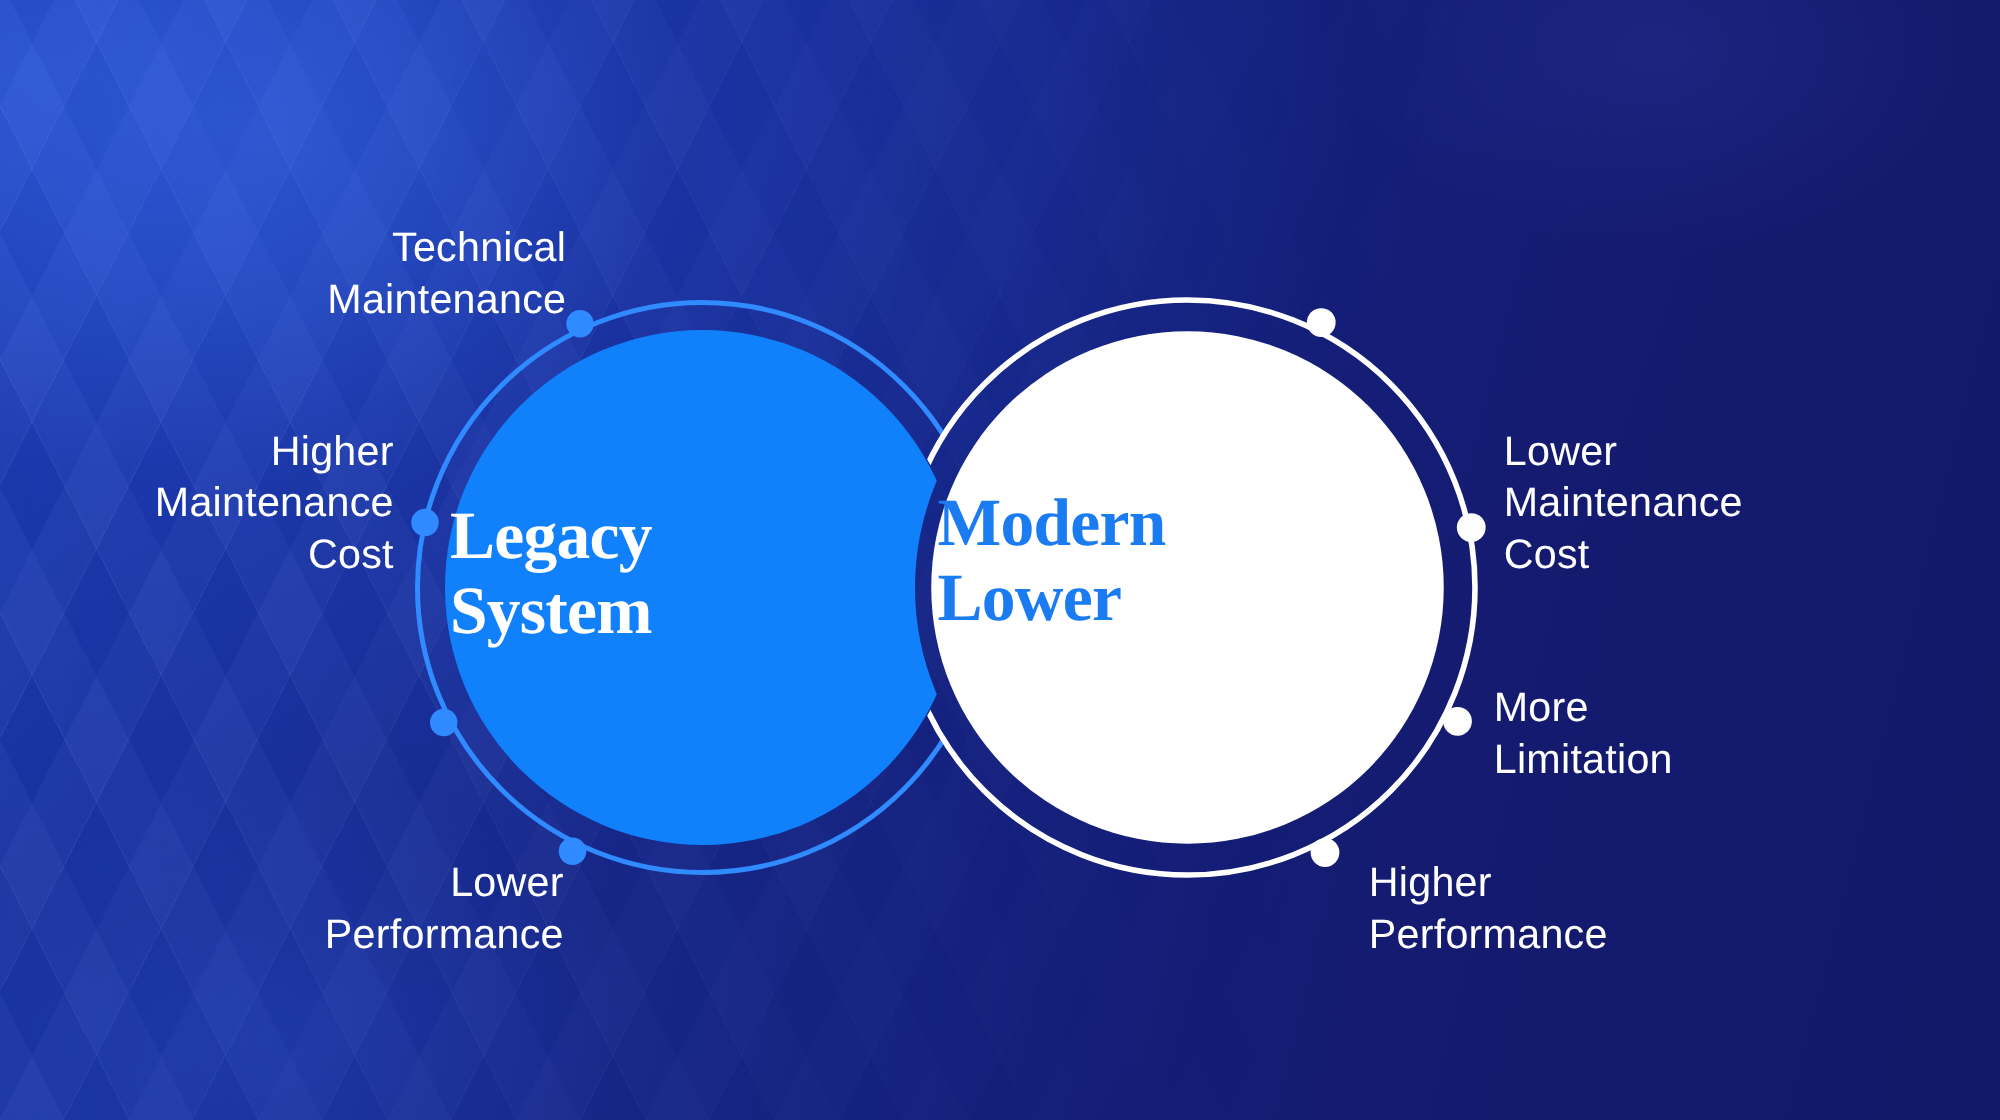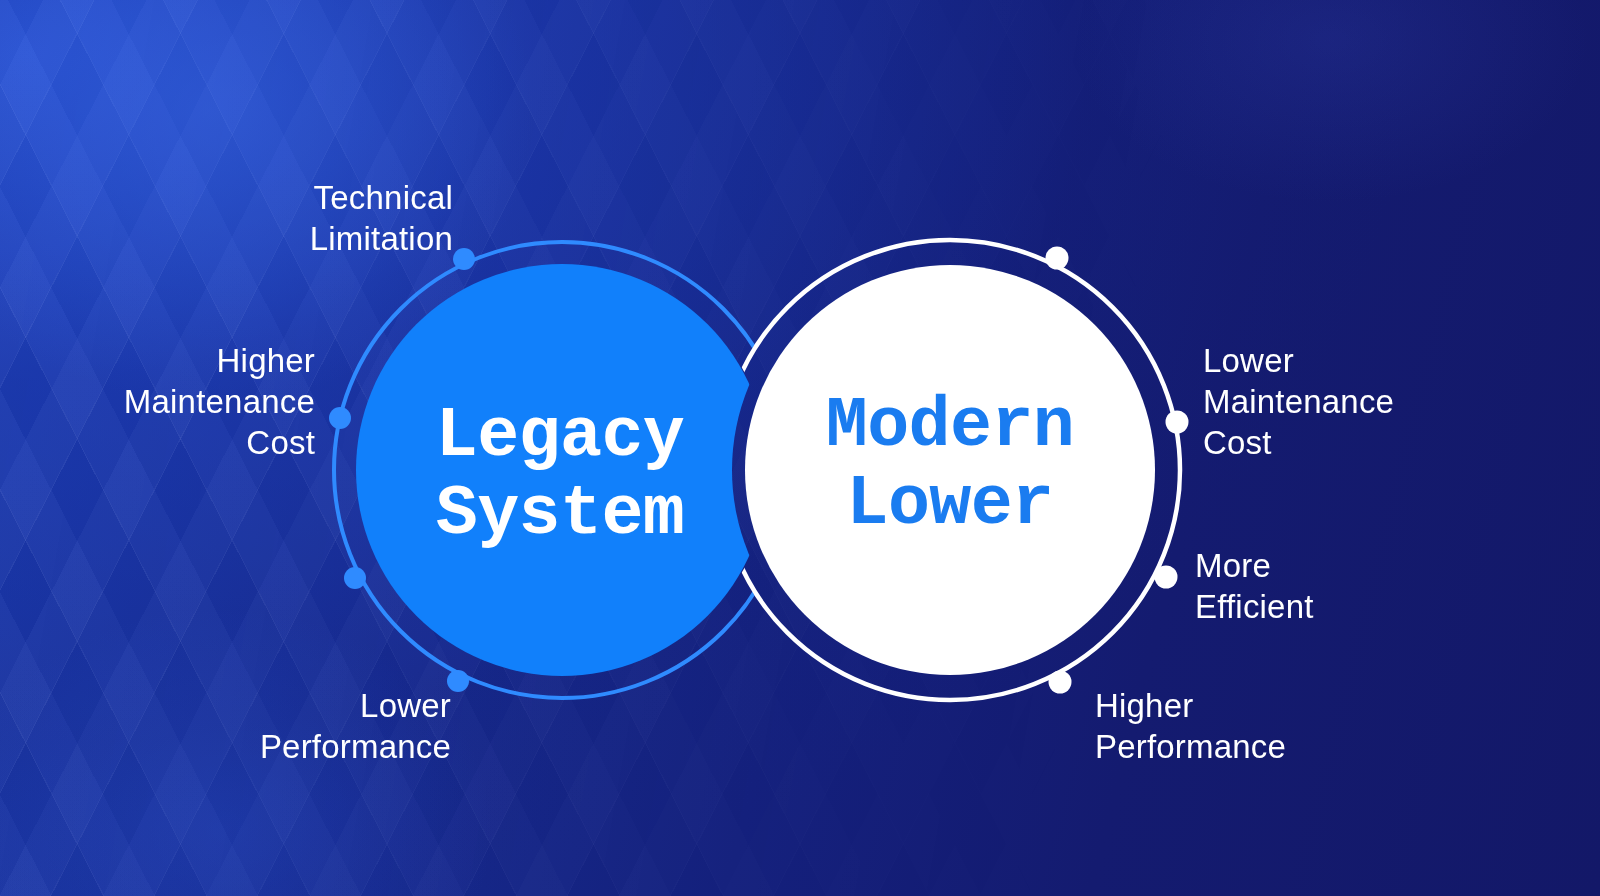--- a/index.html
+++ b/index.html
@@ -49,23 +49,23 @@
   .lbl{
     position:absolute;color:#ffffff;
     font-family:"Liberation Sans", sans-serif;
     font-size:33px;line-height:1.24;font-weight:400;
     letter-spacing:0.2px;white-space:pre-line;
   }
   .lbl.r-align{text-align:right;}
   .lbl.l-align{text-align:left;}
 
   .center-label{
-    position:absolute;text-align:center;white-space:pre-line;
-    font-family:Liberation Mono, monospace;
-    font-weight:bold;font-size:70px;line-height:1.12;letter-spacing:-0.6px;
+    position:absolute;white-space:pre-line;
+    font-family:Liberation Serif, serif;
+    font-weight:bold;font-size:54px;line-height:1.12;letter-spacing:-0.6px;
   }
 </style>
 </head>
 <body>
 
 <div id="stage">
   <div class="facets"></div>
   <div class="glow-tl"></div>
   <div class="glow-bl"></div>
   <div class="glow-tr"></div>
@@ -112,33 +112,33 @@
     </svg>
   </div>
 
   <div class="center-label" style="left:360px;top:398px;width:400px;color:#ffffff;">Legacy
 System</div>
 
   <div class="center-label" style="left:750px;top:388px;width:400px;color:#1a7cf0;">Modern
 Lower</div>
 
   <div class="lbl r-align" style="left:28px;top:178px;width:425px;">Technical
-Limitation</div>
+Maintenance</div>
 
   <div class="lbl r-align" style="left:10px;top:341px;width:305px;">Higher
 Maintenance
 Cost</div>
 
 
   <div class="lbl r-align" style="left:20px;top:686px;width:431px;">Lower
 Performance</div>
 
 
   <div class="lbl l-align" style="left:1203px;top:341px;width:390px;">Lower
 Maintenance
 Cost</div>
 
   <div class="lbl l-align" style="left:1195px;top:546px;width:320px;">More
-Efficient</div>
+Limitation</div>
 
   <div class="lbl l-align" style="left:1095px;top:686px;width:430px;">Higher
 Performance</div>
 </div>
 
 </body></html>

